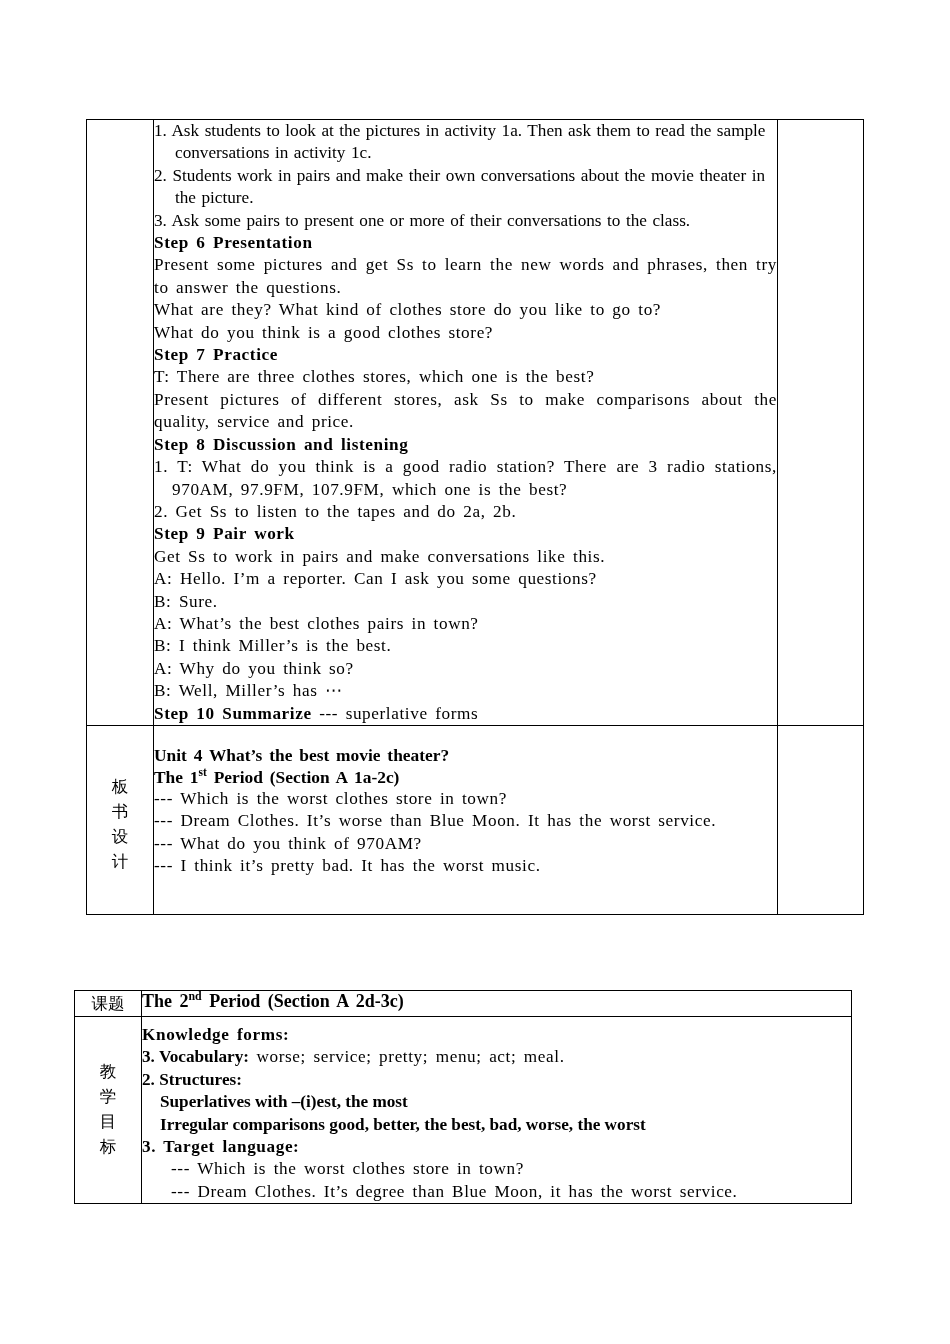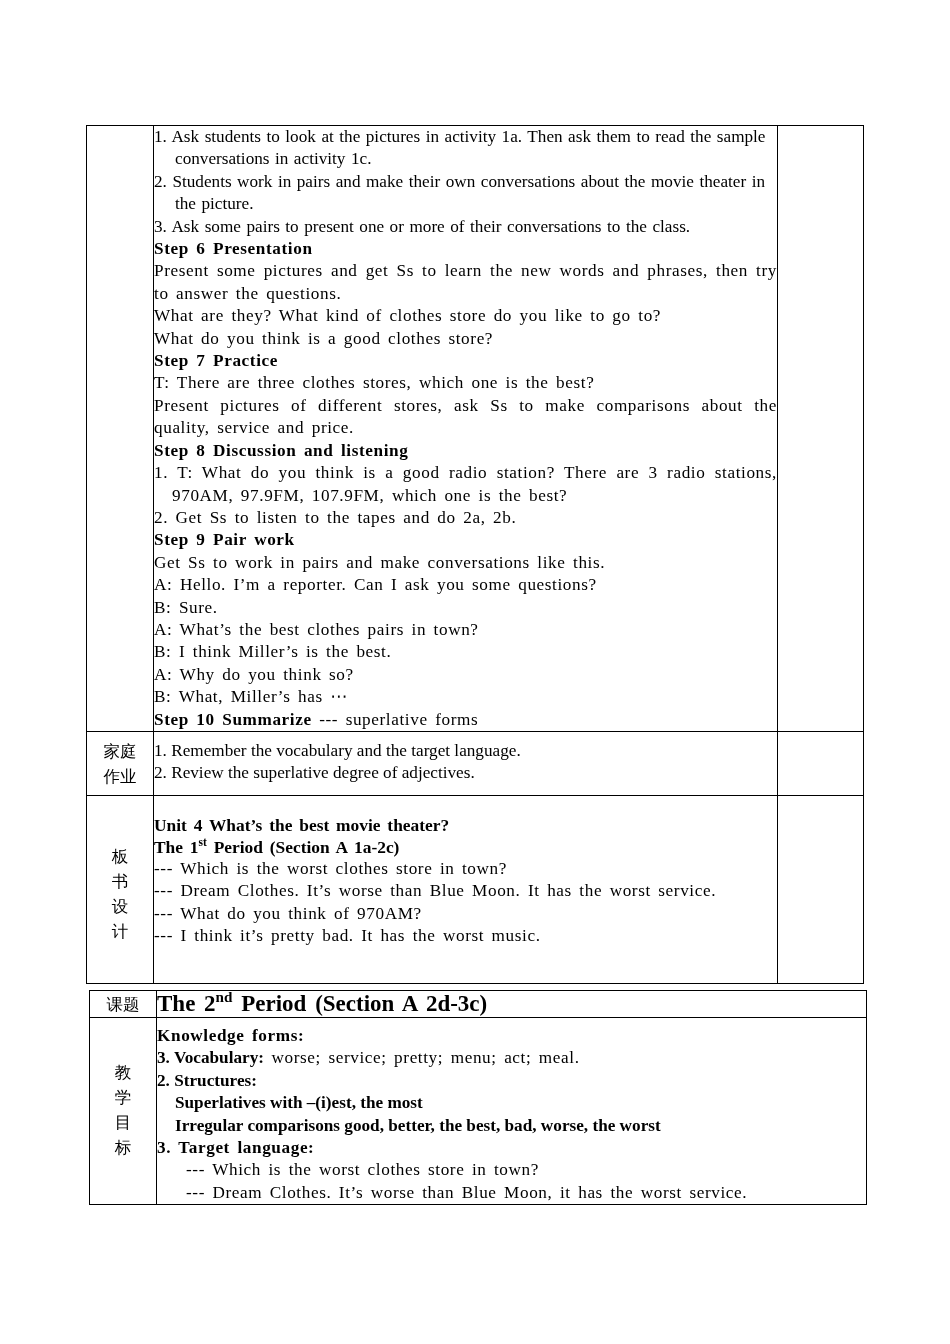--- a/index.html
+++ b/index.html
@@ -32,30 +32,30 @@
   }
   .tbl td {
     border: 1px solid #000;
     vertical-align: top;
     padding: 0;
     background: #fff;
   }
 
   #table-one {
     left: 86px;
-    top: 125px;
+    top: 119px;
     width: 777px;
     padding-left: 46px;
   }
   #table-one .col-label  { width: 67px; }
   #table-one .col-body   { width: 624px; }
   #table-one .col-right  { width: 86px; }
 
   #table-two {
-    left: 89px;
+    left: 74px;
     top: 990px;
     width: 777px;
   }
   #table-two .col-label  { width: 67px; }
   #table-two .col-body   { width: 710px; }
 
   
   .vlabel {
     text-align: center;
     font-size: 16.5px;
@@ -85,21 +85,21 @@
   .ind2 { padding-left: 18px; text-indent: -18px; }
   .indent-sub { padding-left: 18px; font-weight: bold; }
   .indent-sub2 { padding-left: 29px; }
   sup { font-size: 0.66em; vertical-align: super; line-height: 0; }
 
   .center { }
   .bb-title { font-weight: bold; font-size: 17.4px; line-height: 22px; word-spacing: 2.5px;}
 
   .topic-cell {
     padding: 14px 9px 14px 11px;
-    font-size: 23px;
+    font-size: 18px;
     font-weight: bold;
     word-spacing: 3px;
     margin-top: 28px;
   }
 </style>
 </head>
 <body>
 
 <div class="page">
 
@@ -129,43 +129,28 @@
           <p class="ln b sp">Step  8  Discussion  and  listening</p>
           <p class="ln just ind2 sp">1. T: What do you think is a good radio station? There are 3 radio stations, 970AM, 97.9FM, 107.9FM, which one is the best?</p>
           <p class="ln sp">2. Get Ss to listen to the tapes and do 2a, 2b.</p>
           <p class="ln b sp">Step  9  Pair  work</p>
           <p class="ln sp">Get Ss to work in pairs and make conversations like this.</p>
           <p class="ln sp">A: Hello. I’m a reporter. Can I ask you some questions?</p>
           <p class="ln sp">B: Sure.</p>
           <p class="ln sp">A: What’s the best clothes pairs in town?</p>
           <p class="ln sp">B: I think Miller’s is the best.</p>
           <p class="ln sp">A: Why do you think so?</p>
-          <p class="ln sp">B: What, Miller’s has ⋯</p>
+          <p class="ln sp">B: Well, Miller’s has ⋯</p>
           <p class="ln sp"><span class="b">Step 10 Summarize</span><span> ---  superlative  forms</span></p>
         </td>
         <td>
           <span></span>
         </td>
       </tr>
 
-      <tr>
-        <td class="vlabel" style="padding-top:7px;">
-          <span class="vwrap">
-            <span class="vrow">家庭</span>
-            <span class="vrow">作业</span>
-          </span>
-        </td>
-        <td class="body-cell" style="padding-top:8px;padding-bottom:10px;">
-          <p class="ln">1. Remember the vocabulary and the target language.</p>
-          <p class="ln">2. Review the superlative degree of adjectives.</p>
-        </td>
-        <td>
-          <span></span>
-        </td>
-      </tr>
 
       <tr>
         <td class="vlabel" style="padding-top:48px;">
           <span class="vwrap">
             <span class="vrow">板</span>
             <span class="vrow">书</span>
             <span class="vrow">设</span>
             <span class="vrow">计</span>
           </span>
         </td>
@@ -211,20 +196,20 @@
           </span>
         </td>
         <td class="body-cell" style="padding-top:7px;">
           <p class="ln b sp">Knowledge  forms:</p>
           <p class="ln"><span class="b">3. Vocabulary:</span><span class="sp"> worse; service; pretty; menu; act; meal.</span></p>
           <p class="ln b">2. Structures:</p>
           <p class="ln indent-sub">Superlatives with –(i)est, the most</p>
           <p class="ln indent-sub">Irregular comparisons good, better, the best, bad, worse, the worst</p>
           <p class="ln b sp">3.  Target language:</p>
           <p class="ln indent-sub2 sp">---  Which  is  the  worst  clothes  store  in  town?</p>
-          <p class="ln indent-sub2 sp">---  Dream  Clothes.  It’s  worse  than  Blue  Moon,  it  has  the  worst  service.</p>
+          <p class="ln indent-sub2 sp">---  Dream  Clothes.  It’s  degree  than  Blue  Moon,  it  has  the  worst  service.</p>
         </td>
       </tr>
 
     </tbody>
   </table>
 
 </div>
 
 </body></html>

